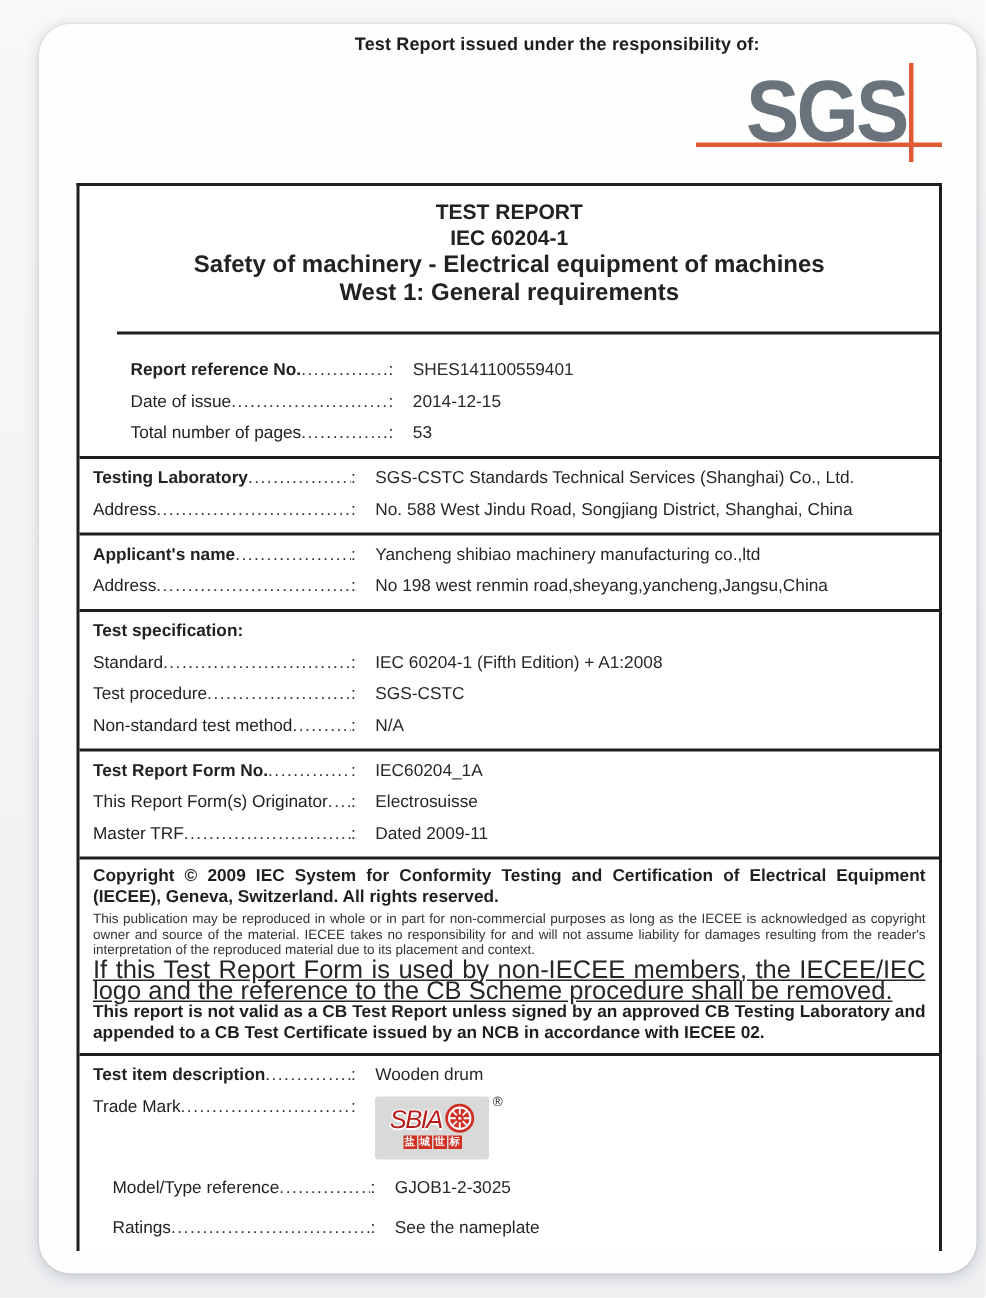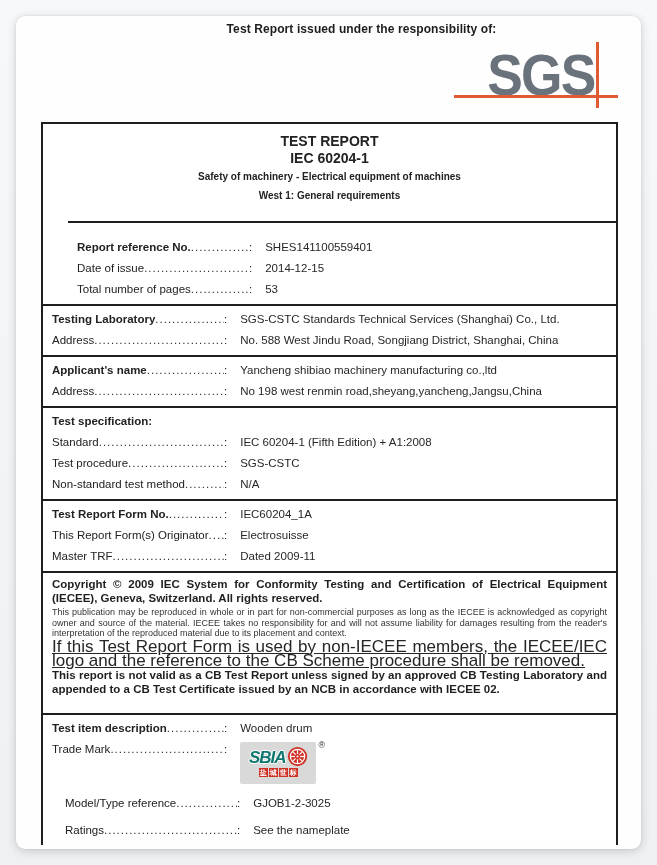--- a/index.html
+++ b/index.html
@@ -3,22 +3,22 @@
 <meta charset="utf-8">
 <style>
   html,body{margin:0;padding:0;}
   body{
     width:657px;height:865px;overflow:hidden;
     background:linear-gradient(180deg,#f7f8f9 0%,#eef0f2 100%);
     font-family:"Liberation Sans","DejaVu Sans",sans-serif;
     -webkit-font-smoothing:antialiased;
   }
   .page{
-    position:absolute;left:16px;top:16px;width:625px;height:833px;
-    background:#fefefe;border-radius:9px;
+    position:absolute;left:26px;top:16px;width:625px;height:833px;
+    background:#fefefe;border-radius:21px;
     box-shadow:0 2px 10px rgba(40,45,55,.20), 0 0 2px rgba(40,45,55,.12);
     overflow:hidden;color:#242424;
   }
   
   .hdr{position:relative;height:106px;}
   .hdr-note{
     padding-top:6px;padding-left:66px;text-align:center;
     font-size:12px;font-weight:bold;color:#1d1d1d;letter-spacing:.1px;
   }
   .sgs-text{
@@ -28,52 +28,52 @@
   }
   .sgs-vline{position:absolute;left:580px;top:26px;width:3px;height:66px;background:#e05a33;}
   .sgs-hline{position:absolute;left:438px;top:79px;width:164px;height:3px;background:#e05a33;}
   
   .tbl{
     margin:0 23px 0 25px;border:2px solid #1e1e1e;border-bottom:none;
     background:#fff;
   }
   .title-block{text-align:center;padding:9px 6px 16px;color:#222;}
   .title-sm{font-size:14px;font-weight:bold;line-height:17px;}
-  .title-lg{font-size:10px;font-weight:bold;line-height:19px;}
+  .title-lg{font-size:16px;font-weight:bold;line-height:19px;}
   .group{border-top:2px solid #1e1e1e;padding:3px 0 4px;}
   .group.first{padding-top:14px;margin-left:25px;}
   .row{display:flex;align-items:baseline;padding:3px 9px;font-size:11.5px;line-height:15px;}
   .lbl{flex:0 0 172px;display:flex;align-items:baseline;overflow:hidden;white-space:nowrap;color:#222;}
   .lbl .txt{flex:0 0 auto;}
   .lbl .dots{flex:1 1 auto;overflow:hidden;color:#2d2d2d;}
   .lbl .dots::after{content:"......................................................................";letter-spacing:1px;}
   .colon{flex:0 0 auto;}
   .colon::after{content:":";}
   .val{margin-left:13px;color:#272727;white-space:nowrap;}
   .bold{font-weight:bold;}
   .plain-label .dots::after{content:"";}
   
-  .copy{padding:4px 9px 17px;}
+  .copy{padding:4px 9px 6px;}
   .copy p{margin:0;text-align:justify;}
   .copy .cp-bold{font-size:11.5px;font-weight:bold;line-height:14px;color:#1f1f1f;}
   .copy .cp-small{font-size:9px;line-height:10.5px;color:#333;margin:2px 0 1px;}
   .copy .cp-norm{font-size:17px;line-height:14px;color:#262626;text-decoration:underline;}
   
   .mt10{margin-top:10px;}
   .mt6{margin-top:6px;padding-left:22px;}
   
   .tm-wrap{position:relative;margin-left:13px;display:inline-block;}
   .tm-box{
     width:76px;height:42px;background:#d9d9d9;border-radius:2px;
     display:flex;flex-direction:column;justify-content:center;align-items:center;padding:2px 3px;
     box-sizing:border-box;
   }
   .tm-top{display:flex;align-items:center;}
   .tm-text{
-    font-size:17px;font-weight:700;font-style:italic;color:#0f766e;
+    font-size:17px;font-weight:400;font-style:italic;color:#b91c1c;
     letter-spacing:-1px;line-height:18px;
     text-shadow:-1px 0 #fff,0 1px #fff,1px 0 #fff,0 -1px #fff;
   }
   .tm-wheel{margin-left:1px;margin-top:-3px;}
   .tm-strip{display:flex;gap:1px;margin-top:1px;}
   .tm-strip span{
     background:#d03024;color:#fff;font-size:7px;line-height:9px;
     padding:0 1px;font-weight:bold;
   }
   .tm-reg{position:absolute;top:-4px;right:-9px;font-size:9px;color:#2b2b2b;}

